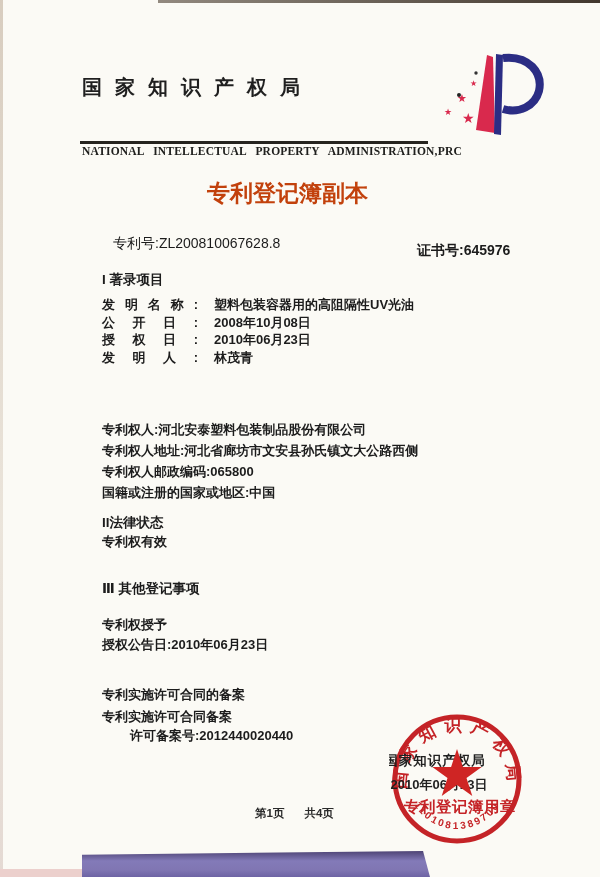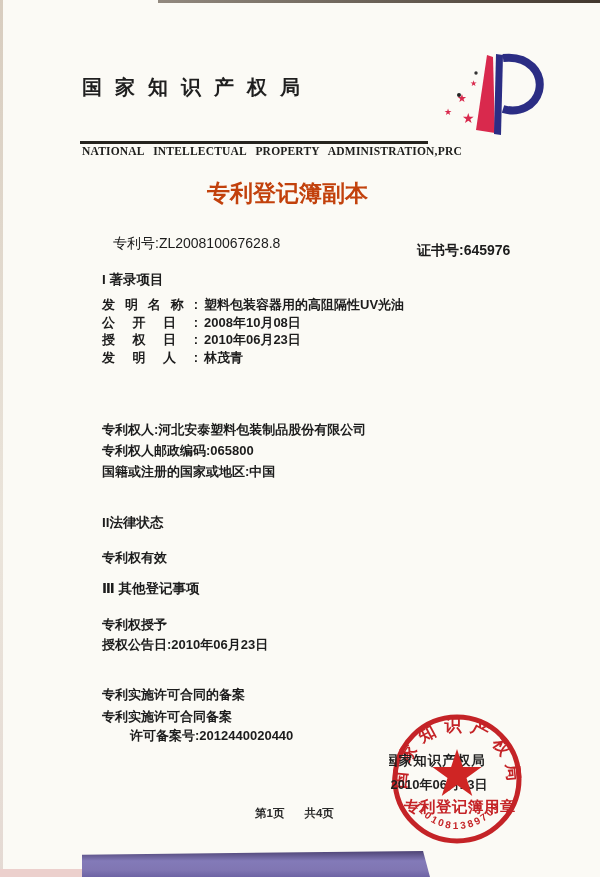--- a/index.html
+++ b/index.html
@@ -26,24 +26,24 @@
   .doc-title{left:207px;top:178px;font-family:"Liberation Serif","DejaVu Serif",serif;
              font-size:23px;font-weight:bold;letter-spacing:0;white-space:nowrap;color:#c2410c;}
   .patent-no{left:102px;top:235px;font-size:14px;font-weight:normal;margin-left:11px;}
   .cert-no{left:417px;top:242px;font-size:14px;font-weight:bold;}
   
   .sec-h{font-size:13.5px;font-weight:bold;white-space:nowrap;}
   .s1-h{left:102px;top:271px;}
   .fields{left:102px;top:296px;width:420px;}
   .frow{display:flex;height:17.5px;align-items:flex-start;font-size:13px;font-weight:bold;}
   .flabel{display:inline-block;width:96px;text-align:justify;text-align-last:justify;white-space:nowrap;}
-  .fvalue{margin-left:6px;white-space:nowrap;}
+  .fvalue{margin-left:16px;white-space:nowrap;}
   .patentee{left:102px;top:419px;font-size:13px;font-weight:bold;line-height:21px;white-space:nowrap;}
   .s2-h{left:102px;top:514px;}
-  .s2-status{left:102px;top:533px;font-size:13px;font-weight:bold;margin-top:16px;}
+  .s2-status{left:102px;top:533px;font-size:13px;font-weight:bold;}
   .s3-h{left:102px;top:580px;}
   .grant-h{left:102px;top:616px;font-size:13px;font-weight:bold;}
   .grant-line{left:102px;top:636px;font-size:13px;font-weight:bold;}
   .lic-h{left:102px;top:686px;font-size:13px;font-weight:bold;}
   .lic-l1{left:102px;top:708px;font-size:13px;font-weight:bold;}
   .lic-l2{left:102px;top:727px;font-size:13px;font-weight:bold;margin-left:28px;}
   
   .footer{left:255px;top:806px;font-size:11.5px;font-weight:bold;color:#2a2a2a;}
   .footer span{margin-right:20px;}
   
@@ -92,20 +92,21 @@
     <span class="flabel">授权日:</span>
     <span class="fvalue">2010年06月23日</span>
   </div>
   <div class="frow">
     <span class="flabel">发明人:</span>
     <span class="fvalue">林茂青</span>
   </div>
 </div>
 <div class="abs patentee">
   <div>专利权人:河北安泰塑料包装制品股份有限公司</div>
+  <div>专利权人地址:河北省廊坊市文安县孙氏镇文大公路西侧</div>
   <div>专利权人邮政编码:065800</div>
   <div>国籍或注册的国家或地区:中国</div>
 </div>
 
 <div class="abs sec-h s2-h">II法律状态</div>
 <div class="abs s2-status">专利权有效</div>
 
 <div class="abs sec-h s3-h">Ⅲ 其他登记事项</div>
 <div class="abs grant-h">专利权授予</div>
 <div class="abs grant-line">授权公告日:2010年06月23日</div>

